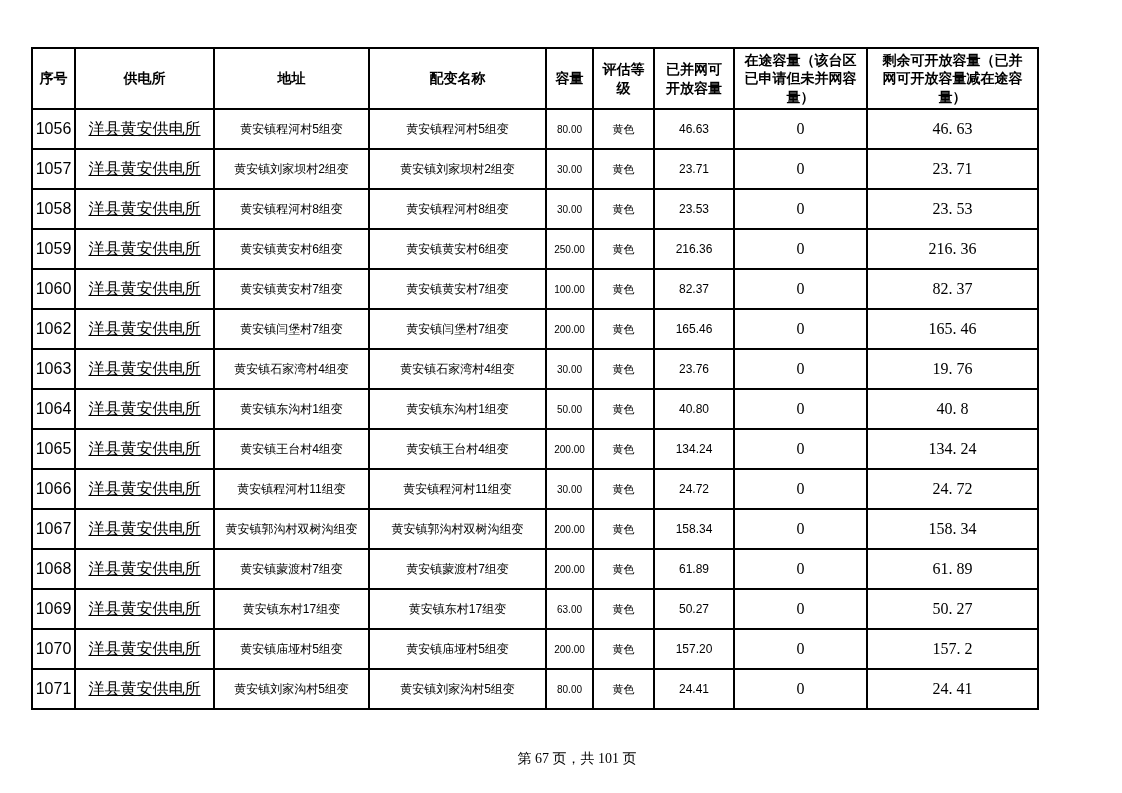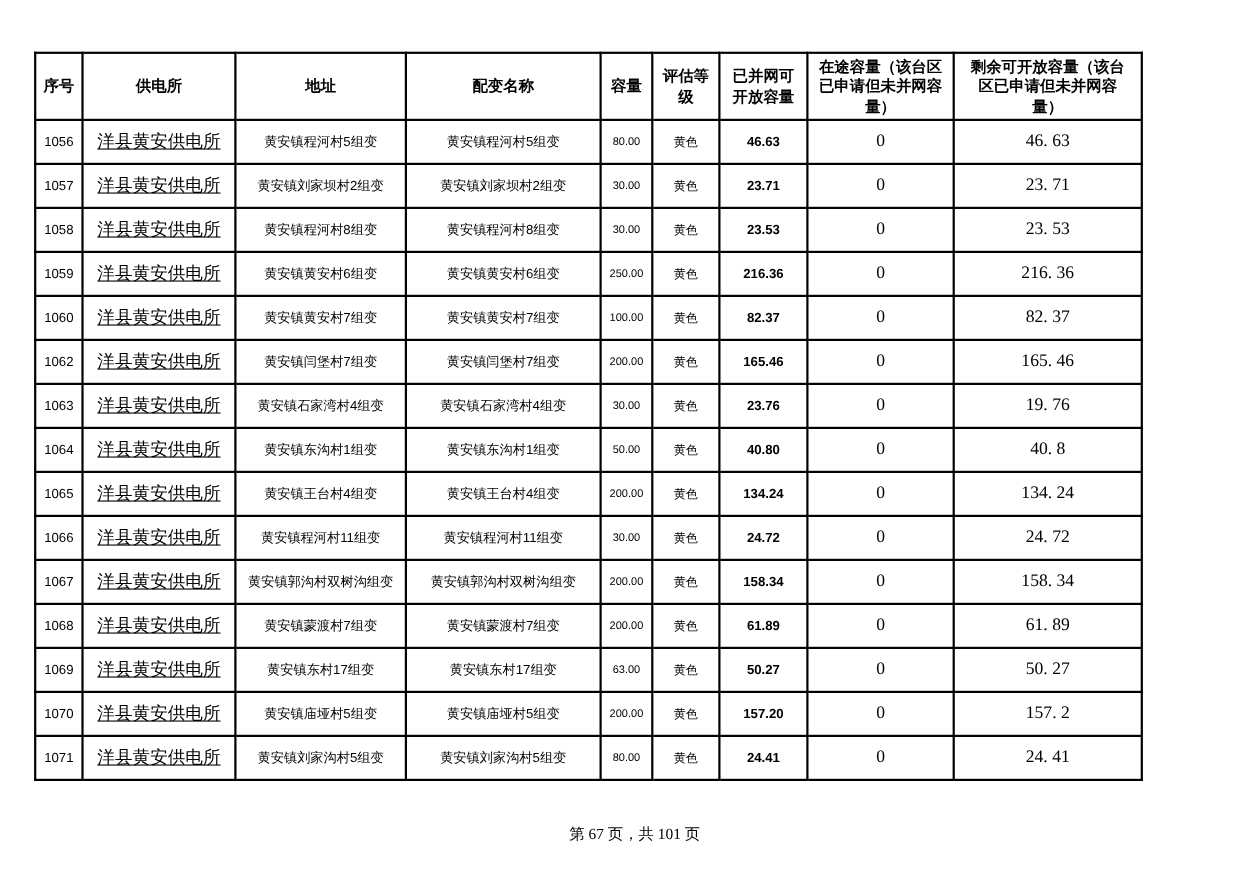--- a/index.html
+++ b/index.html
@@ -29,27 +29,27 @@
   .cap-table tbody tr { height:40px; }
 
   .cap-table th {
     font-family:"Liberation Sans", sans-serif;
     font-weight:bold;
     font-size:14px;
     line-height:1.3;
   }
   th.h-transit, th.h-remain, th.h-open { padding:0 8px; }
 
-  td.c-seq     { font-size:12px; }
+  td.c-seq     { font-size:16px; }
   td.c-station { font-size:16px; font-family:"Liberation Serif", serif;text-decoration:underline; }
   td.c-addr    { font-size:12px; }
   td.c-name    { font-size:12px; }
   td.c-cap     { font-size:10px; }
   td.c-grade   { font-size:11px; }
-  td.c-open    { font-size:12px; font-weight:bold; }
+  td.c-open    { font-size:12px; font-weight:normal; }
   td.c-transit { font-size:16px; font-family:"Liberation Serif", serif; }
   td.c-remain  { font-size:16px; font-family:"Liberation Serif", serif; }
 
   .footer {
     position:absolute; left:16px; top:750px; width:1122px;
     text-align:center;
     font-family:"Liberation Serif", serif;
     font-size:14px;
     color:#000;
   }
@@ -73,21 +73,21 @@
     <thead>
       <tr>
         <th class="h-seq">序号</th>
         <th class="h-station">供电所</th>
         <th class="h-addr">地址</th>
         <th class="h-name">配变名称</th>
         <th class="h-cap">容量</th>
         <th class="h-grade">评估等级</th>
         <th class="h-open">已并网可开放容量</th>
         <th class="h-transit">在途容量（该台区已申请但未并网容量）</th>
-        <th class="h-remain">剩余可开放容量（该台区已申请但未并网容量）</th>
+        <th class="h-remain">剩余可开放容量（已并网可开放容量减在途容量）</th>
       </tr>
     </thead>
     <tbody>
         <tr>
           <td class="c-seq">1056</td>
           <td class="c-station">洋县黄安供电所</td>
           <td class="c-addr">黄安镇程河村5组变</td>
           <td class="c-name">黄安镇程河村5组变</td>
           <td class="c-cap">80.00</td>
           <td class="c-grade">黄色</td>

